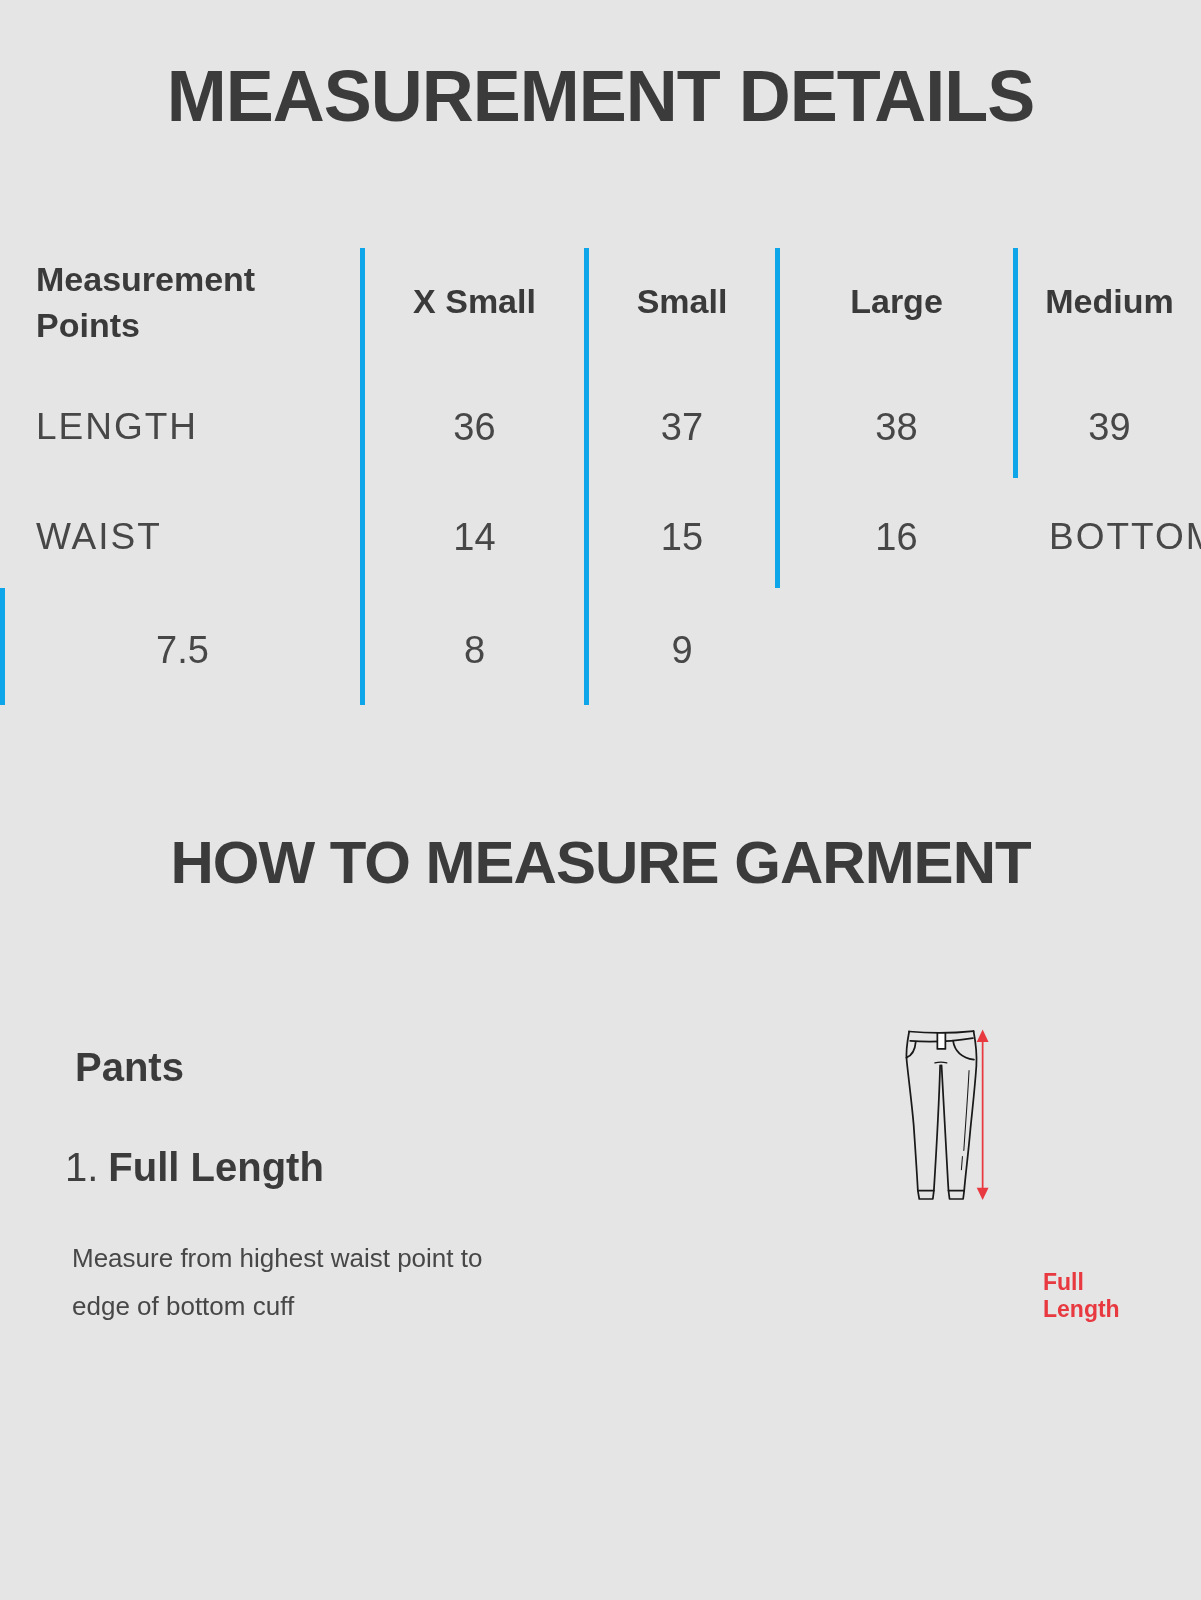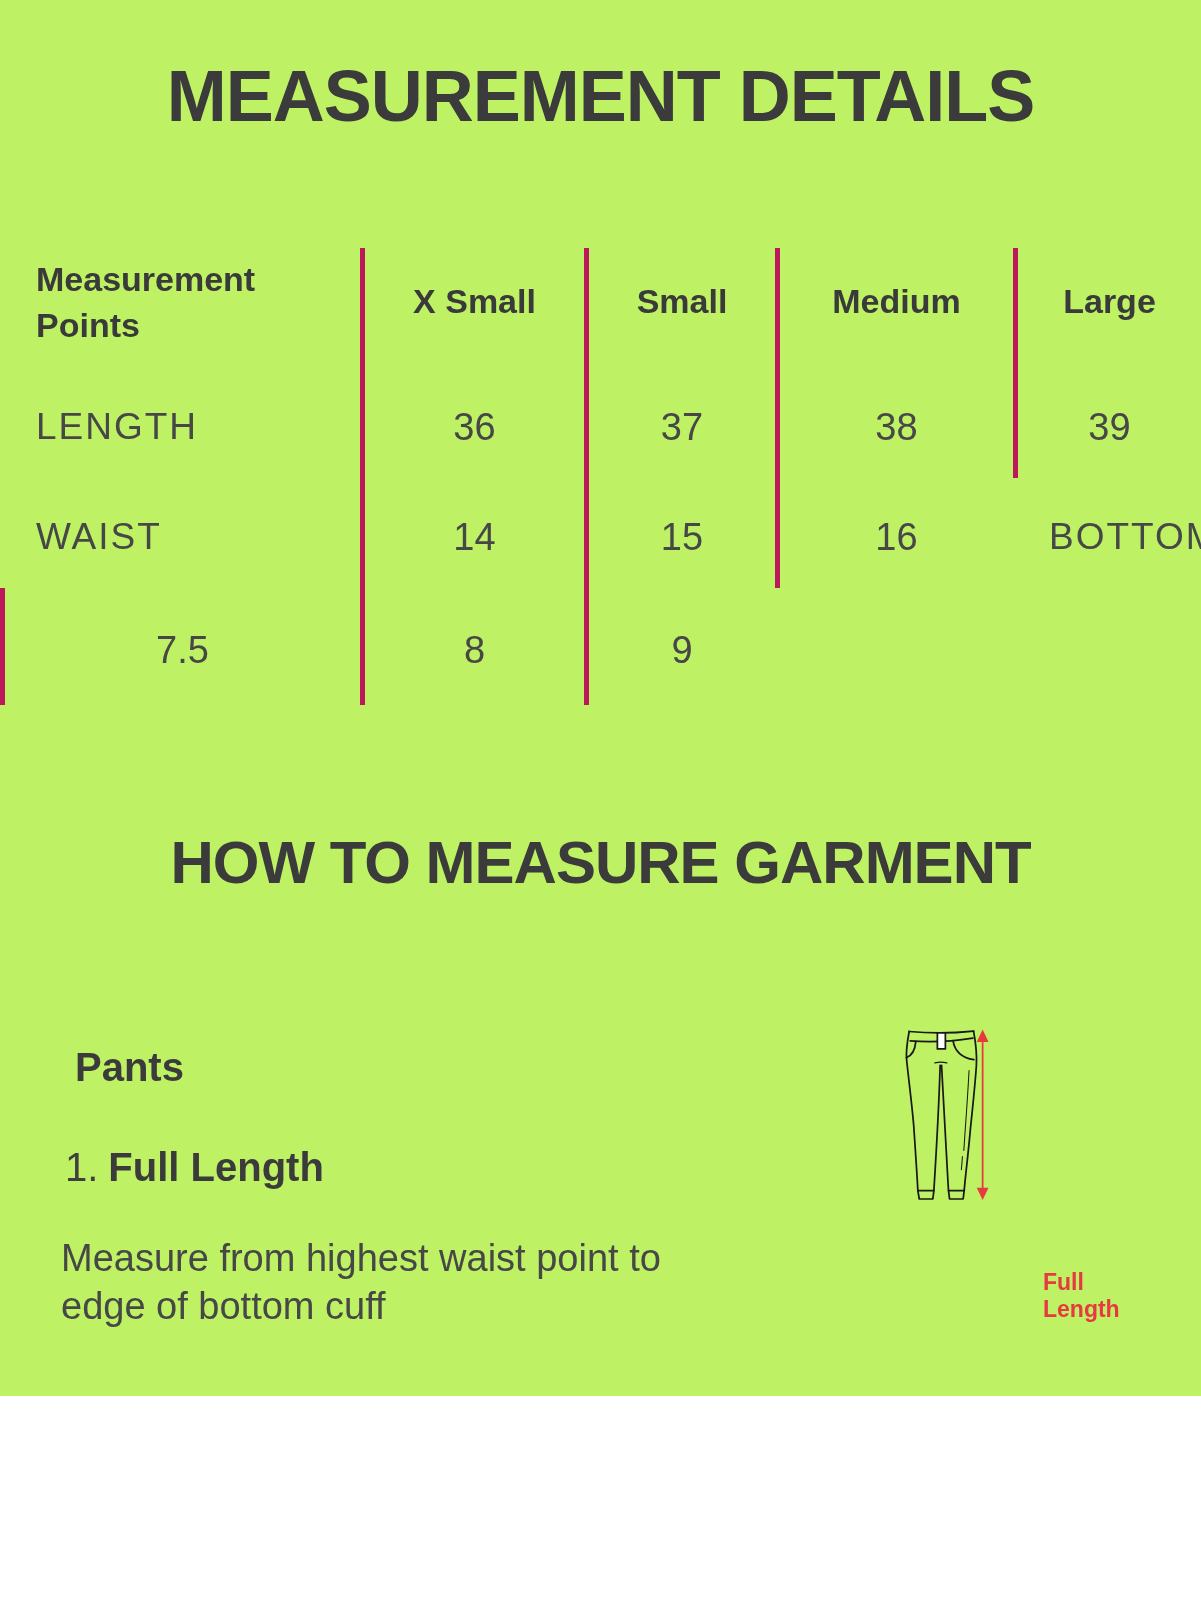--- a/index.html
+++ b/index.html
@@ -1,17 +1,17 @@
 <!DOCTYPE html>
 <html><head>
 <meta charset="utf-8">
 <style>
   html,body{margin:0;padding:0;background:#ffffff;}
   #canvas{
-    position:relative;width:1201px;height:1396px;background:#bef264;
+    position:relative;width:1201px;height:1600px;background:#e5e5e5;
     font-family:"Liberation Sans","DejaVu Sans",sans-serif;overflow:hidden;
   }
   .abs{position:absolute;}
 
   
   .big-heading{
     width:1201px;text-align:center;color:#3b3b3b;
     font-weight:800;letter-spacing:-1px;white-space:nowrap;
   }
   #main-title{top:55px;left:0;font-size:72px;}
@@ -21,41 +21,41 @@
   #size-table{
     left:0;top:248px;width:1201px;height:457px;
     display:grid;
     grid-template-columns:360px 224px 191px 238px 188px;
     grid-template-rows:120px 110px 110px 117px;
   }
   #size-table .cell{
     box-sizing:border-box;display:flex;align-items:center;justify-content:center;
     color:#434343;
   }
-  #size-table .v{border-left:5px solid #be185d;}
+  #size-table .v{border-left:5px solid #0ea5e9;}
   #size-table .head{
     font-weight:700;font-size:34px;color:#3a3a3a;padding-bottom:14px;
   }
   #size-table .head-first{
     justify-content:flex-start;text-align:left;
     padding:0 40px 10px 36px;line-height:1.35;
   }
   #size-table .rowlabel{
     justify-content:flex-start;padding-left:36px;
     font-weight:300;font-size:37px;letter-spacing:2px;color:#474747;padding-top:8px;
   }
   #size-table .val{font-weight:300;font-size:38px;color:#474747;padding-top:8px;}
 
   
   #garment-label{left:75px;top:1045px;font-size:40px;font-weight:700;color:#3b3b3b;}
   #step-title-line{left:65px;top:1145px;font-size:40px;color:#3f3f3f;}
   #step-title-line .num{font-weight:300;margin-right:10px;}
   #step-title-line .name{font-weight:700;color:#3b3b3b;}
   #step-desc{
-    left:61px;top:1234px;width:760px;font-size:38px;font-weight:300;
+    left:72px;top:1234px;width:760px;font-size:26px;font-weight:300;
     color:#474747;line-height:48px;
   }
 
   
   #pants-svg{left:770px;top:1020px;}
   #arrow-label{
     left:1043px;top:1269px;width:100px;
     font-size:23px;font-weight:700;line-height:27px;color:#e83940;
   }
 </style>
@@ -64,22 +64,22 @@
 
 <div id="canvas">
 
   <div id="main-title" class="abs big-heading">MEASUREMENT DETAILS</div>
 
   <div id="size-table" class="abs">
 
     <div class="cell head head-first">Measurement Points</div>
     <div class="cell head v hb0">X Small</div>
     <div class="cell head v">Small</div>
+    <div class="cell head v">Large</div>
     <div class="cell head v">Medium</div>
-    <div class="cell head v">Large</div>
 
     <div class="cell rowlabel">LENGTH</div>
     <div class="cell val v">36</div>
     <div class="cell val v">37</div>
     <div class="cell val v">38</div>
     <div class="cell val v">39</div>
 
     <div class="cell rowlabel">WAIST</div>
     <div class="cell val v">14</div>
     <div class="cell val v">15</div>

